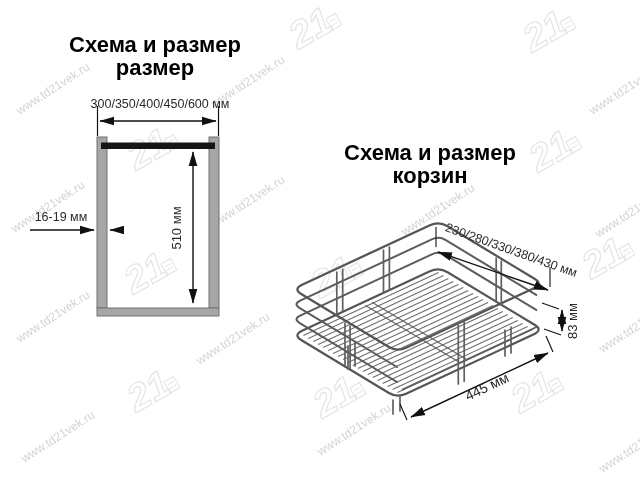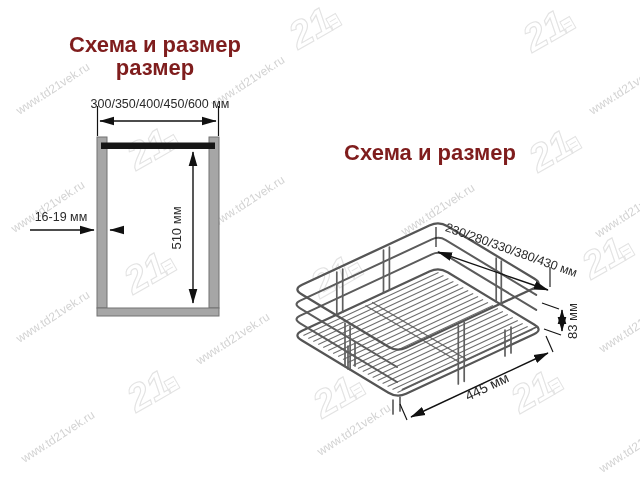--- a/index.html
+++ b/index.html
@@ -1,20 +1,20 @@
 <!DOCTYPE html>
 <html><head>
 <meta charset="utf-8">
 <style>
   html,body{margin:0;padding:0;}
   body{width:640px;height:480px;background:#ffffff;overflow:hidden;
        font-family:"Liberation Sans", sans-serif;}
   .canvas{position:relative;width:640px;height:480px;background:#ffffff;}
   svg{position:absolute;left:0;top:0;}
-  .title{position:absolute;text-align:center;color:#7f1d1d;font-weight:700;
+  .title{position:absolute;text-align:center;color:#000000;font-weight:700;
          font-size:22px;line-height:23px;letter-spacing:0;}
   .t-left{left:15px;top:33px;width:280px;}
   .t-right{left:290px;top:141px;width:280px;}
   .dimtext{fill:#2b2b2b;font-family:"Liberation Sans",sans-serif;}
   .wm{fill:#d3d3d3;font-size:12px;font-family:"Liberation Sans",sans-serif;}
   .wl{stroke:#e3e3e3;fill:none;}
 </style>
 </head>
 <body>
 
@@ -201,15 +201,16 @@
     <text class="dimtext" font-size="14" text-anchor="middle" transform="translate(489 391) rotate(-25.5)">445 мм</text>
   </g>
 </svg>
 
 <div class="title t-left">
   <div>Схема и размер</div>
   <div>размер</div>
 </div>
 <div class="title t-right">
   <div>Схема и размер</div>
+  <div>корзин</div>
 </div>
 
 </div>
 
 </body></html>

